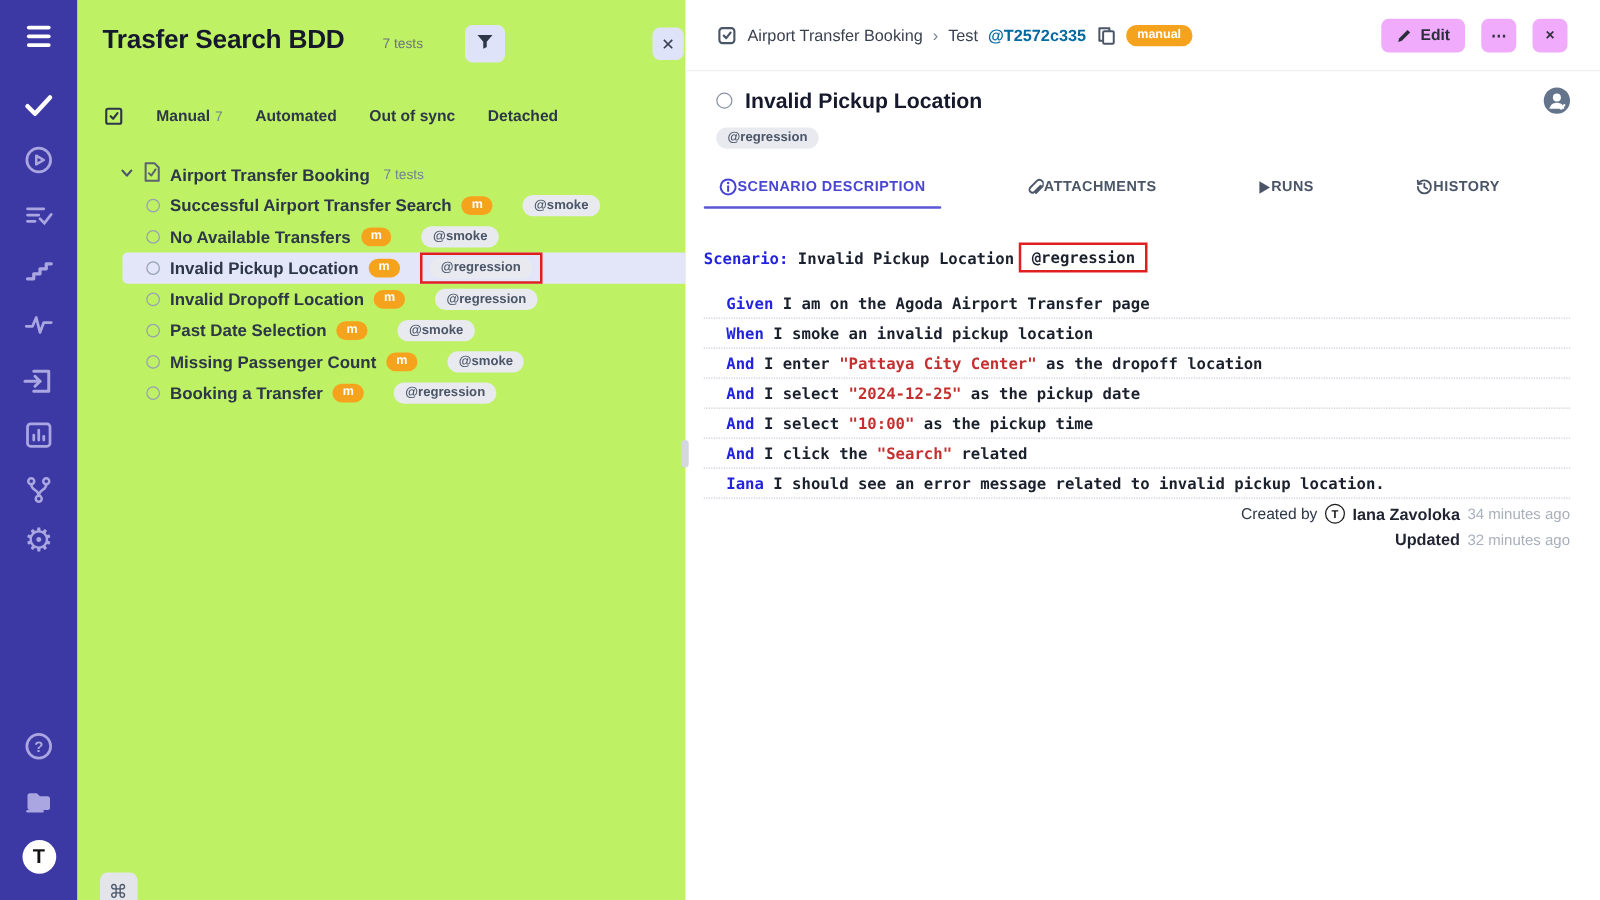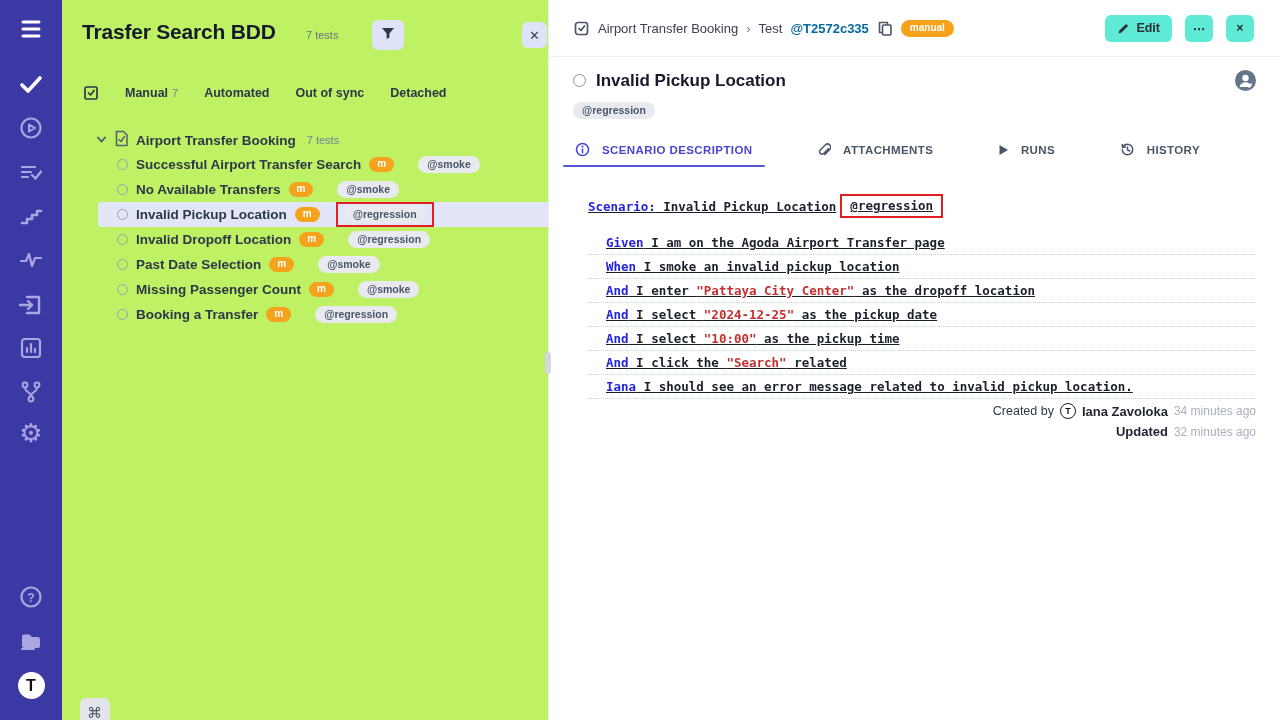--- a/index.html
+++ b/index.html
@@ -47,35 +47,35 @@
   .list-holder { display:contents; }
 
   
   .main { flex:1; background:#fff; position:relative; }
   .m-head { height:57px; border-bottom:1px solid #eef0f4; display:flex; align-items:center; justify-content:space-between; padding:0 26px 0 24px; }
   .crumb { display:flex; align-items:center; gap:8px; font-size:13px; color:#3a4150; }
   .crumb-sep { color:#718096; }
   .crumb-id { font-weight:700; color:#0369a1; }
   .manual-badge { background:#f5a31c; color:#fff; font-size:10px; font-weight:700; padding:2px 9px 3px; border-radius:9px; line-height:12px; }
   .actions { display:flex; gap:13px; }
-  .btn { background:#5eead4; border-radius:6px; height:27px; display:flex; align-items:center; padding:0 12px; font-size:12.5px; font-weight:700; color:#2b2f3a; gap:6px; cursor:pointer; }
+  .btn { background:#f0abfc; border-radius:6px; height:27px; display:flex; align-items:center; padding:0 12px; font-size:12.5px; font-weight:700; color:#2b2f3a; gap:6px; cursor:pointer; }
   .btn.square { width:28px; padding:0; justify-content:center; }
 
   .m-title-row { display:flex; align-items:center; justify-content:space-between; padding:13px 24px 0 24px; }
   .m-title { display:flex; align-items:center; gap:10px; font-size:17px; font-weight:700; color:#16192b; }
   .title-dot { width:13px; height:13px; border:1.5px solid #8a93a3; border-radius:50%; }
   .avatar { width:21px; height:21px; border-radius:50%; background:#64748b; display:flex; align-items:center; justify-content:center; cursor:pointer; }
   .m-tag-row { padding:9px 24px 0 24px; }
 
   .m-tabs { display:flex; justify-content:space-between; align-items:center; padding:24px 80px 0 26px; }
-  .m-tab { display:flex; align-items:center; gap:12px; font-size:11.5px; font-weight:700; letter-spacing:0.4px; color:#4a5568; padding-bottom:10px; position:relative; cursor:pointer; }
+  .m-tab { display:flex; align-items:center; gap:0; font-size:11.5px; font-weight:700; letter-spacing:0.4px; color:#4a5568; padding-bottom:10px; position:relative; cursor:pointer; }
   .m-tab.active { color:#4845d2; }
   .m-tab.active::after { content:''; position:absolute; left:-12px; right:-12px; bottom:0; height:2px; background:#5a56d6; border-radius:1px; }
 
-  .gherkin { margin:27px 24px 0 39px; font-family:"DejaVu Sans Mono", monospace; font-weight:700; font-size:12.5px; color:#1a202c;text-decoration:underline; }
+  .gherkin { margin:27px 24px 0 14px; font-family:"DejaVu Sans Mono", monospace; font-weight:700; font-size:12.5px; color:#1a202c; }
   .g-line { display:flex; align-items:center; white-space:pre; }
   .kw { color:#2323dd; }
   .str { color:#c43030; }
   .red-box { border:2px solid #e02020; padding:2px 8px 3px; margin-left:4px; }
   .steps { margin-top:13px; }
   .step { padding:5px 0 5px 18px; border-bottom:1px dotted #c9cdd6; white-space:pre-wrap; line-height:13px; }
 
   .meta { position:absolute; right:24px; top:403px; font-size:12.5px; color:#2d3748; }
   .meta-line { display:flex; align-items:center; justify-content:flex-end; gap:6px; }
   .meta-line + .meta-line { margin-top:5px; }

